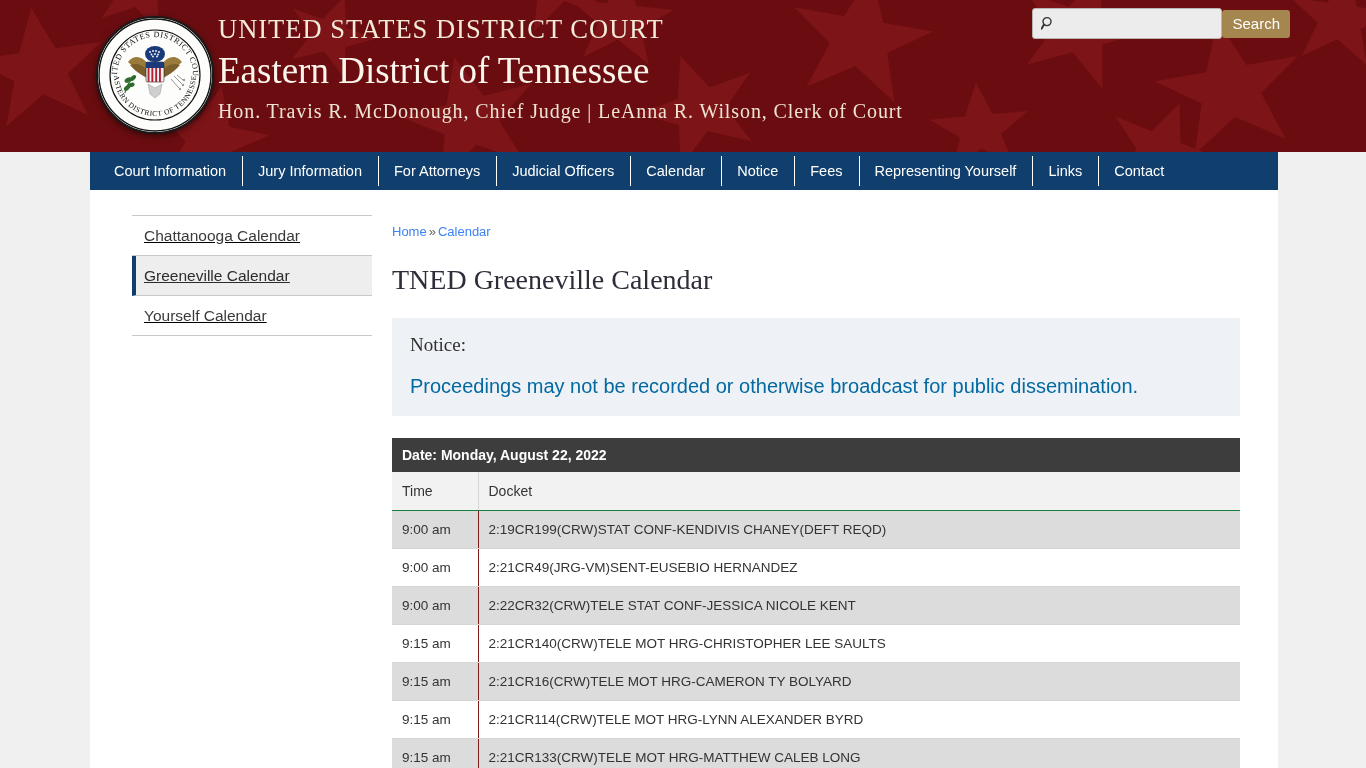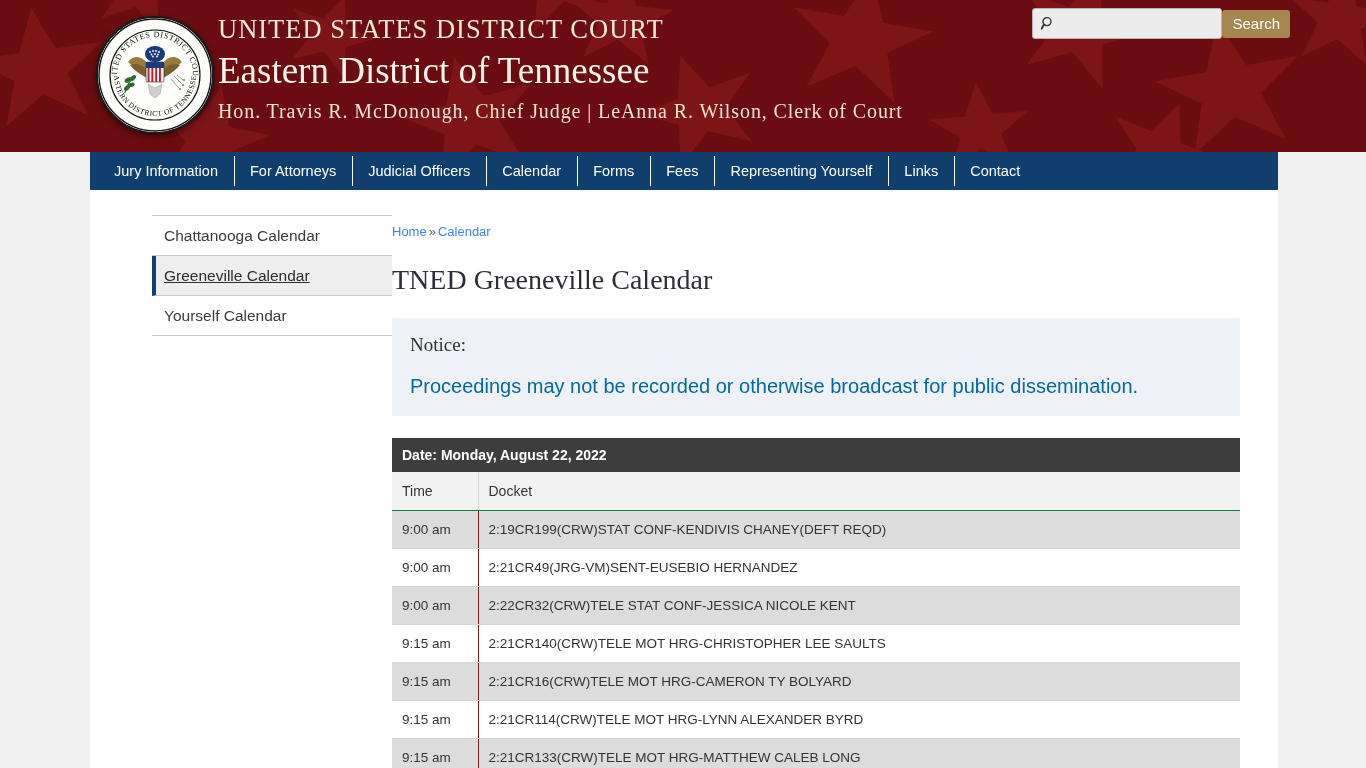--- a/index.html
+++ b/index.html
@@ -140,21 +140,21 @@
 
   
   .body-wrap {
     position:absolute; left:90px; top:190px;
     width:1188px; height:578px;
     background:#ffffff;
     display:flex;
   }
 
   
-  .sidebar { width:280px; padding:25px 0 0 62px; }
+  .sidebar { width:280px; padding:25px 0 0 42px;text-decoration:underline; }
   .side-list { width:240px; border-top:1px solid #c8c8c8; }
   .side-item {
     position:relative;
     height:40px;
     display:flex; align-items:center;
     padding-left:12px;
     border-bottom:1px solid #c8c8c8;
     font-size:15.5px;
     color:#3a3a3a;
     cursor:pointer;
@@ -352,25 +352,26 @@
             </svg>
           </span>
           <input class="search-input" type="text" value="" placeholder="" style="">
         </div>
         <button class="search-btn">Search</button>
       </div>
     </div>
   </div>
 
   <nav class="navbar">
+    <div class="nav-item">Court Information</div>
     <div class="nav-item">Jury Information</div>
     <div class="nav-item">For Attorneys</div>
     <div class="nav-item">Judicial Officers</div>
     <div class="nav-item">Calendar</div>
-    <div class="nav-item">Forms</div>
+    <div class="nav-item">Notice</div>
     <div class="nav-item">Fees</div>
     <div class="nav-item">Representing Yourself</div>
     <div class="nav-item">Links</div>
     <div class="nav-item">Contact</div>
   </nav>
 
   <div class="body-wrap">
 
     <aside class="sidebar">
       <div class="side-list">

